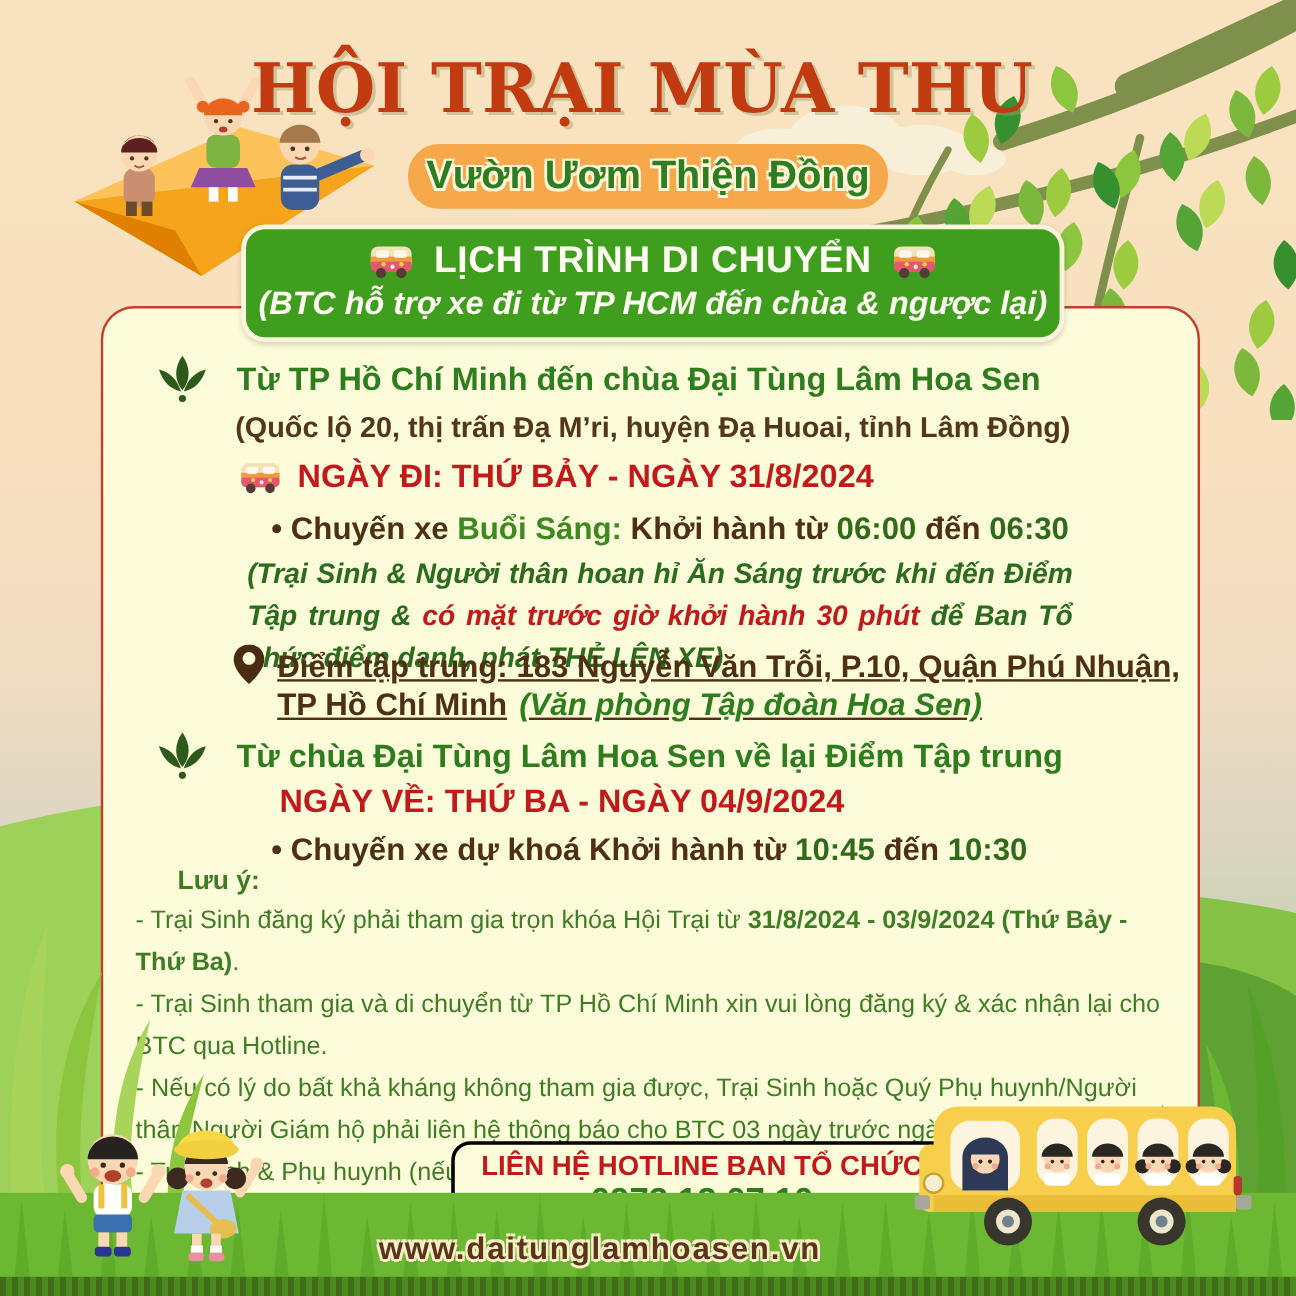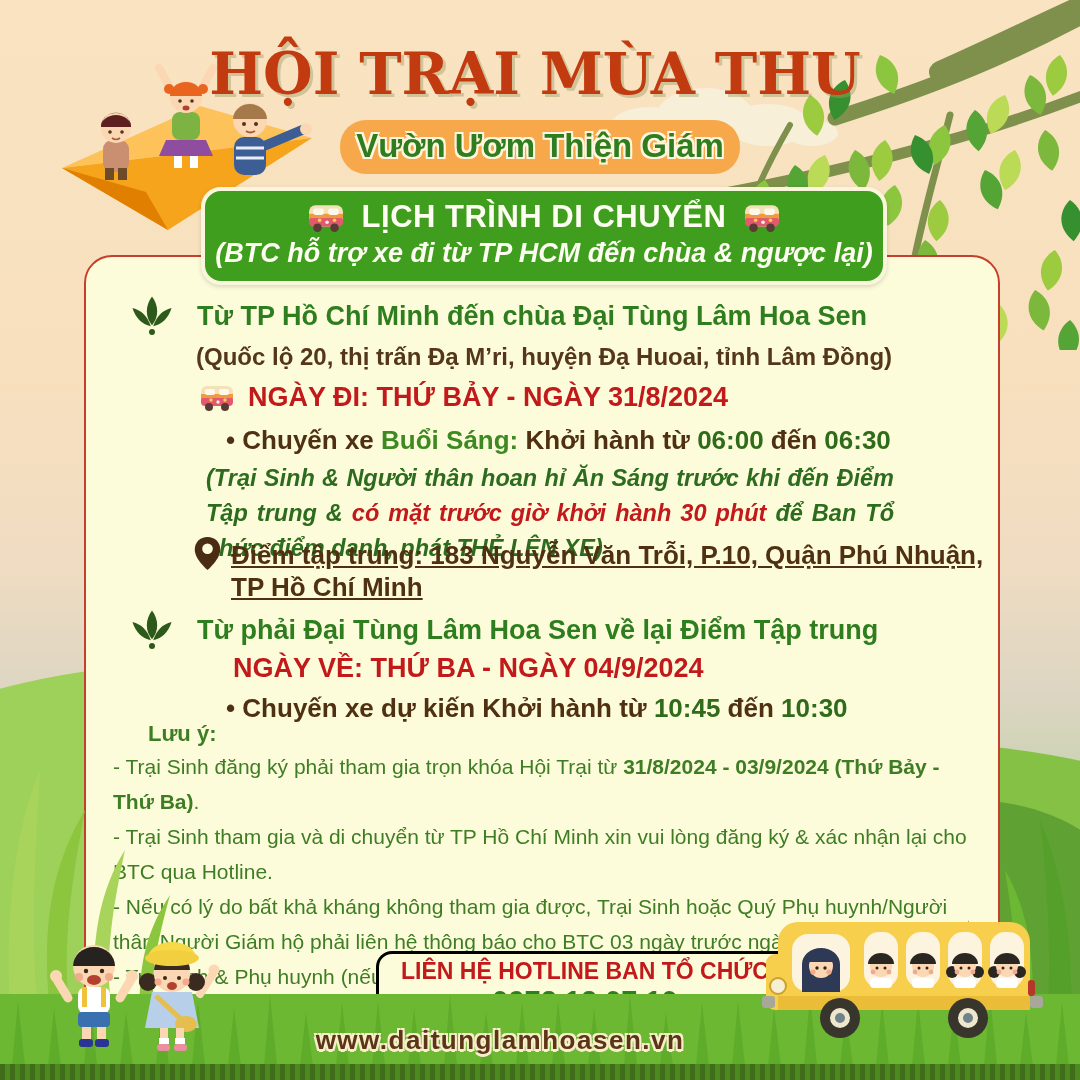--- a/index.html
+++ b/index.html
@@ -165,21 +165,21 @@
     <path d="M183,79 a17,15 0 0 1 34,0" fill="#a5794a"></path>
     <circle cx="194" cy="84" r="2" fill="#53331c"></circle>
       <circle cx="206" cy="84" r="2" fill="#53331c"></circle>
     <path d="M196,91 q4,3 9,0" stroke="#a65b3a" stroke-width="1.8" fill="none"></path>
   </svg>
 
   <div class="abs title-wrap">
     <span class="main-title">HỘI TRẠI MÙA THU</span>
   </div>
   <div class="abs pill">
-    <span>Vườn Ươm Thiện Giám</span>
+    <span>Vườn Ươm Thiện Đồng</span>
   </div>
 
   <div class="abs banner">
     <div class="banner-line1">
       <svg width="40" height="34" viewBox="0 0 36 32">
         <rect x="2" y="5" width="32" height="20" rx="6" fill="#f3e2b8"></rect>
         <rect x="2" y="15" width="32" height="10" rx="4" fill="#e2596e"></rect>
         <rect x="2" y="13" width="32" height="4" fill="#f09a3e"></rect>
         <rect x="6" y="8" width="10" height="6" rx="2" fill="#fdf8ea"></rect>
         <rect x="20" y="8" width="10" height="6" rx="2" fill="#fdf8ea"></rect>
@@ -247,39 +247,40 @@
 
     <div class="row pin-line" style="left:108px;top:278px;">
       <svg width="27" height="34" viewBox="0 0 24 32" style="margin-top:2px;">
         <path d="M12,0 C5,0 0,5 0,12 C0,21 12,31 12,31 C12,31 24,21 24,12 C24,5 19,0 12,0 Z" fill="#4a2c12"></path>
         <circle cx="12" cy="11" r="5" fill="#fdfcda"></circle>
       </svg>
       <span>Điểm tập trung: 183 Nguyễn Văn Trỗi, P.10, Quận Phú Nhuận,</span>
     </div>
     <div class="row pin-line" style="left:145px;top:315px;">
       <span>TP Hồ Chí Minh </span>
+      <span class="office">(Văn phòng Tập đoàn Hoa Sen)</span>
     </div>
 
     <div class="row" style="left:43px;top:352px;display:flex;gap:22px;align-items:center;">
       <svg width="46" height="42" viewBox="0 0 40 36">
         <path d="M20,1 C14,9 14,19 20,26 C26,19 26,9 20,1 Z" fill="#2d5a1b"></path>
         <path d="M3,11 C6,20 11,25 19,27 C16,18 11,13 3,11 Z" fill="#2d5a1b"></path>
         <path d="M37,11 C34,20 29,25 21,27 C24,18 29,13 37,11 Z" fill="#2d5a1b"></path>
         <circle cx="20" cy="32" r="2.6" fill="#2d5a1b"></circle>
       </svg>
-      <span class="h-green">Từ phải Đại Tùng Lâm Hoa Sen về lại Điểm Tập trung</span>
+      <span class="h-green">Từ chùa Đại Tùng Lâm Hoa Sen về lại Điểm Tập trung</span>
     </div>
 
     <div class="row dateline" style="left:147px;top:396px;">
       <span>NGÀY VỀ: THỨ BA - NGÀY 04/9/2024</span>
     </div>
 
     <div class="row bullet" style="left:140px;top:436px;">
       <span class="t-brown">•</span>
-      <span class="t-brown">Chuyến xe dự kiến Khởi hành từ </span><span class="t-dgreen">10:45</span><span class="t-brown"> đến </span><span class="t-dgreen">10:30</span>
+      <span class="t-brown">Chuyến xe dự khoá Khởi hành từ </span><span class="t-dgreen">10:45</span><span class="t-brown"> đến </span><span class="t-dgreen">10:30</span>
     </div>
 
     <div class="row luuy" style="left:27px;top:464px;margin-left:35px;">Lưu ý:</div>
     <div class="notes" style="left:27px;top:492px;width:858px;">
       <div><span>- Trại Sinh đăng ký phải tham gia trọn khóa Hội Trại từ </span><b>31/8/2024 - 03/9/2024 (Thứ Bảy - Thứ Ba)</b><span>.</span></div>
       <div><span>- Trại Sinh tham gia và di chuyển từ TP Hồ Chí Minh xin vui lòng đăng ký &amp; xác nhận lại cho BTC qua Hotline.</span></div>
       <div><span>- Nếu có lý do bất khả kháng không tham gia được, Trại Sinh hoặc Quý Phụ huynh/Người thân/Người Giám hộ phải liên hệ thông báo cho BTC 03 ngày trước ngày khởi hành.</span></div>
       <div><span>- Trại Sinh &amp; Phụ huynh (nếu có) từ các tỉnh, thành phố khác xin hoan hỉ TỰ TÚC di chuyển đến chùa.</span></div>
       <div><span>- Trường hợp Trại sinh không tham gia trọn khoá Hội Trại &amp; phải ra về trước ngày kết thúc chương trình, xin hoan hỉ TỰ TÚC PHƯƠNG TIỆN &amp; CHI PHÍ DI CHUYỂN.</span></div>
     </div>

